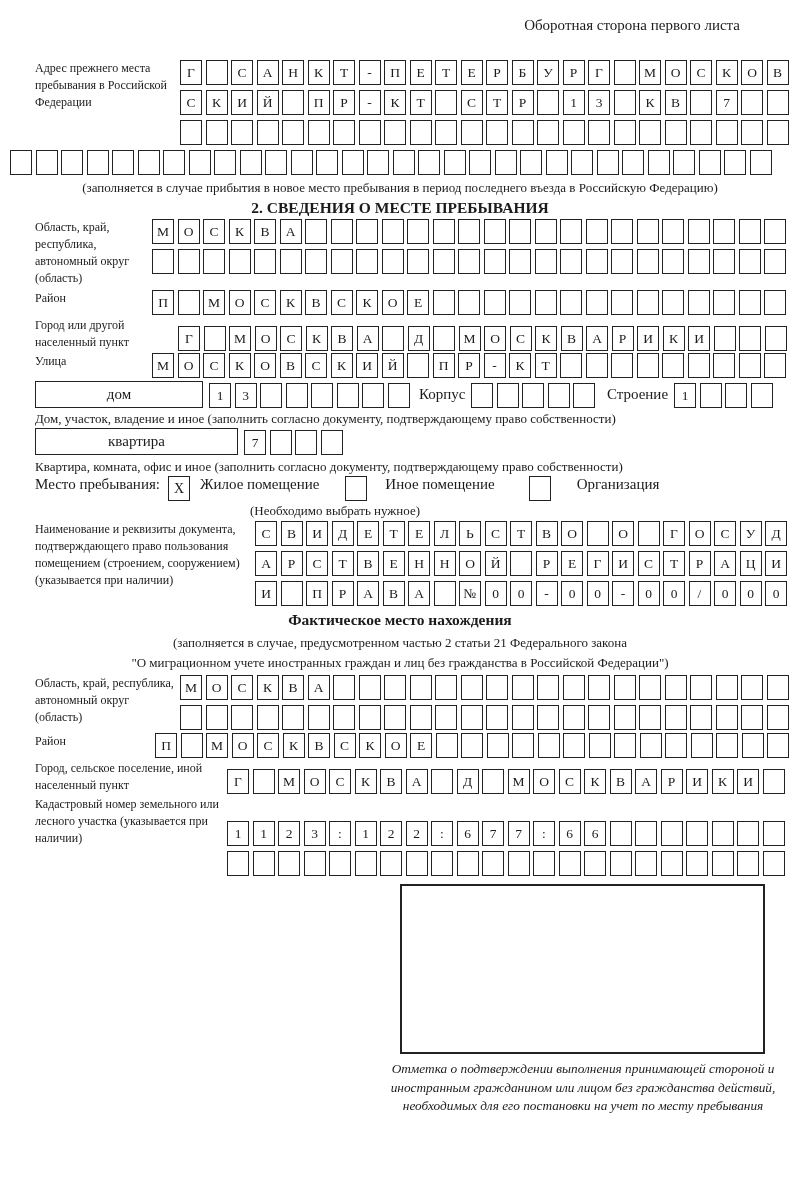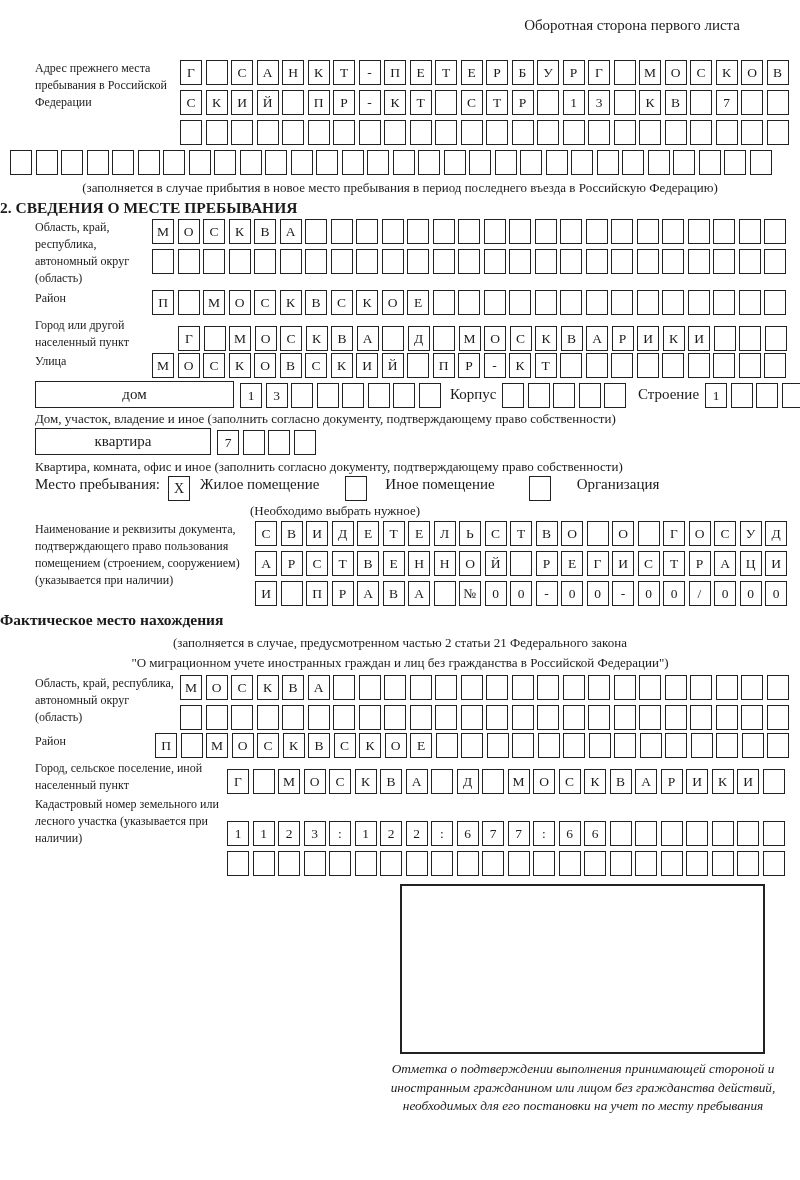--- a/index.html
+++ b/index.html
@@ -23,28 +23,28 @@
   .cstack{display:flex;flex-direction:column;gap:5px;}
   .cell{
     display:inline-flex;align-items:center;justify-content:center;
     width:22px;height:25px;box-sizing:border-box;
     border:1.6px solid #222;margin-right:3.5px;
     font-size:13.5px;background:#fff;flex-shrink:0;
   }
   .fullrow{margin-left:-25px;margin-top:5px;}
   .caption{font-size:13px;line-height:15px;}
   .caption.center{margin-left:-35px;width:800px;text-align:center;}
-  .heading{margin-left:-35px;width:800px;font-weight:bold;font-size:15.5px;line-height:19px;}
+  .heading{margin-left:-35px;width:800px;text-align:center;font-weight:bold;font-size:15.5px;line-height:19px;}
   .wide-box{
     border:1.6px solid #222;height:27px;box-sizing:border-box;
     display:flex;align-items:center;justify-content:center;
     font-size:15px;background:#fff;flex-shrink:0;
   }
-  .dom-box{width:199px;}
-  .kv-box{width:176px;}
+  .dom-box{width:168px;}
+  .kv-box{width:203px;}
   .inline-lbl{font-size:15px;line-height:27px;white-space:nowrap;}
   .checkbox{
     width:22px;height:25px;box-sizing:border-box;border:1.6px solid #222;
     display:inline-flex;align-items:center;justify-content:center;
     font-size:14px;background:#fff;flex-shrink:0;
   }
   .stay-row{display:flex;align-items:flex-start;font-size:15px;}
   .stamp-wrap{margin-left:365px;margin-top:8px;width:365px;}
   .stamp-box{width:365px;height:170px;box-sizing:border-box;border:2px solid #222;background:#fff;}
   .stamp-caption{width:400px;margin-left:-17px;margin-top:6px;text-align:center;font-size:13.3px;line-height:18.5px;font-style:italic;}

